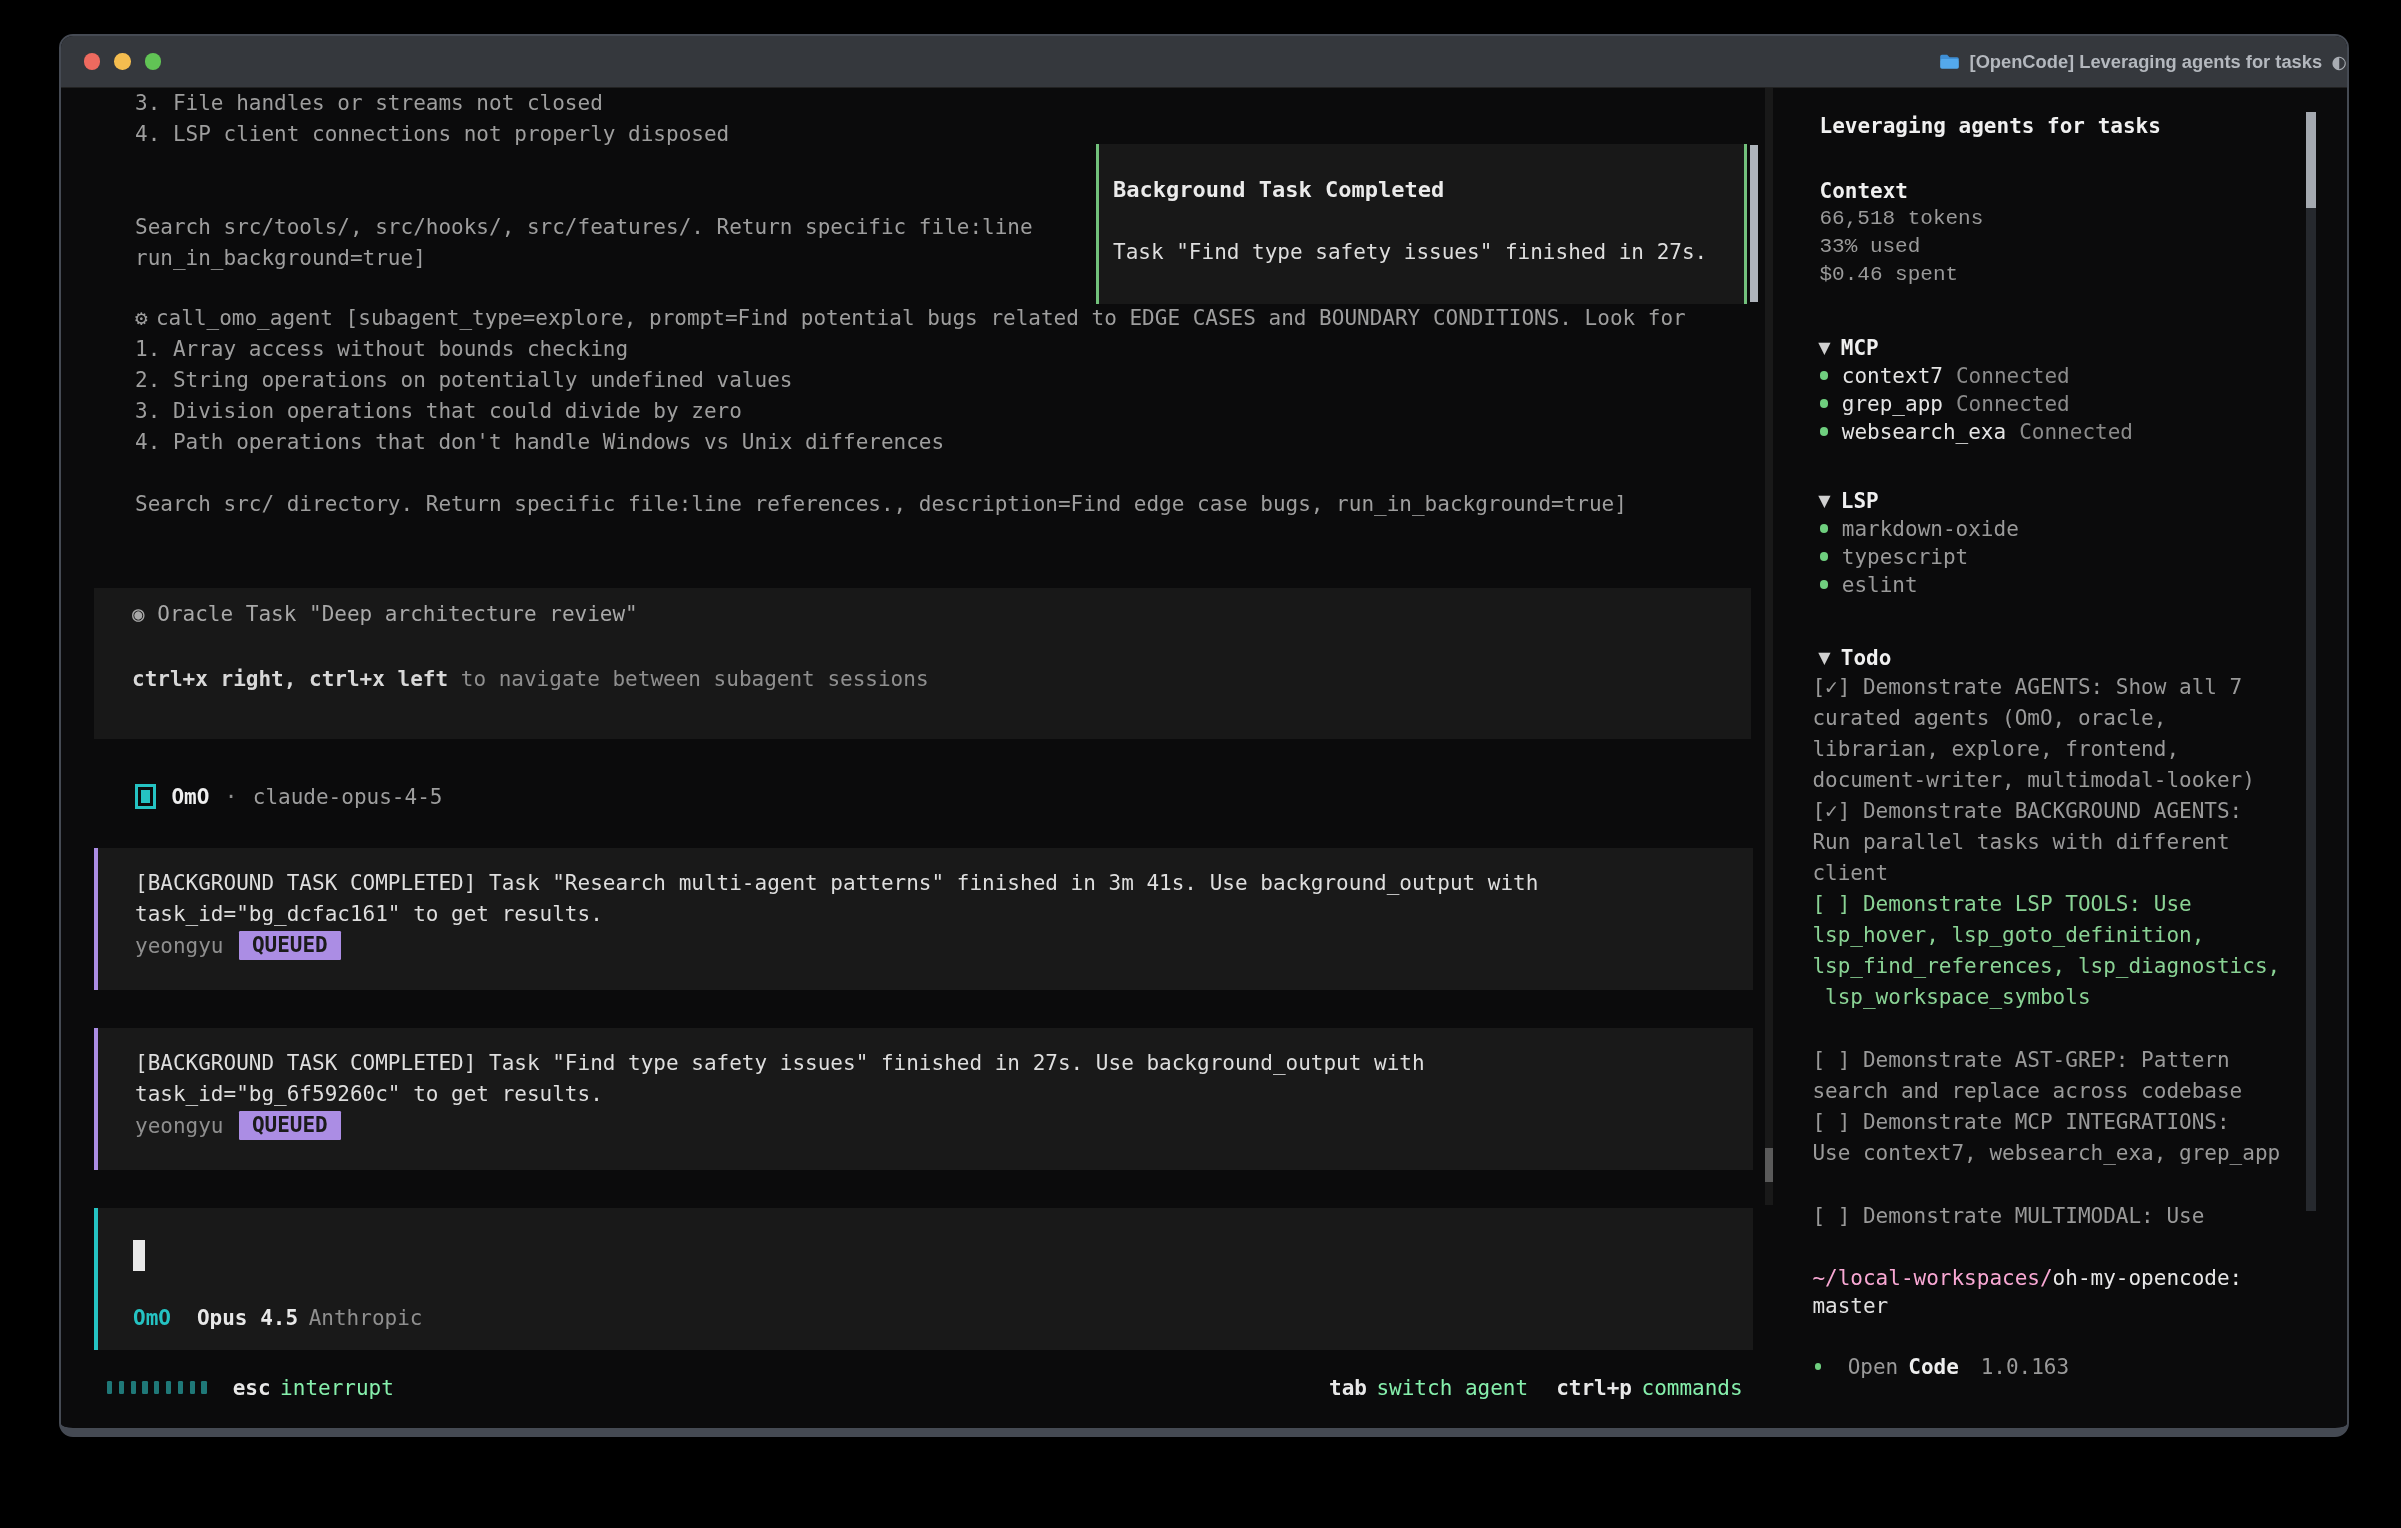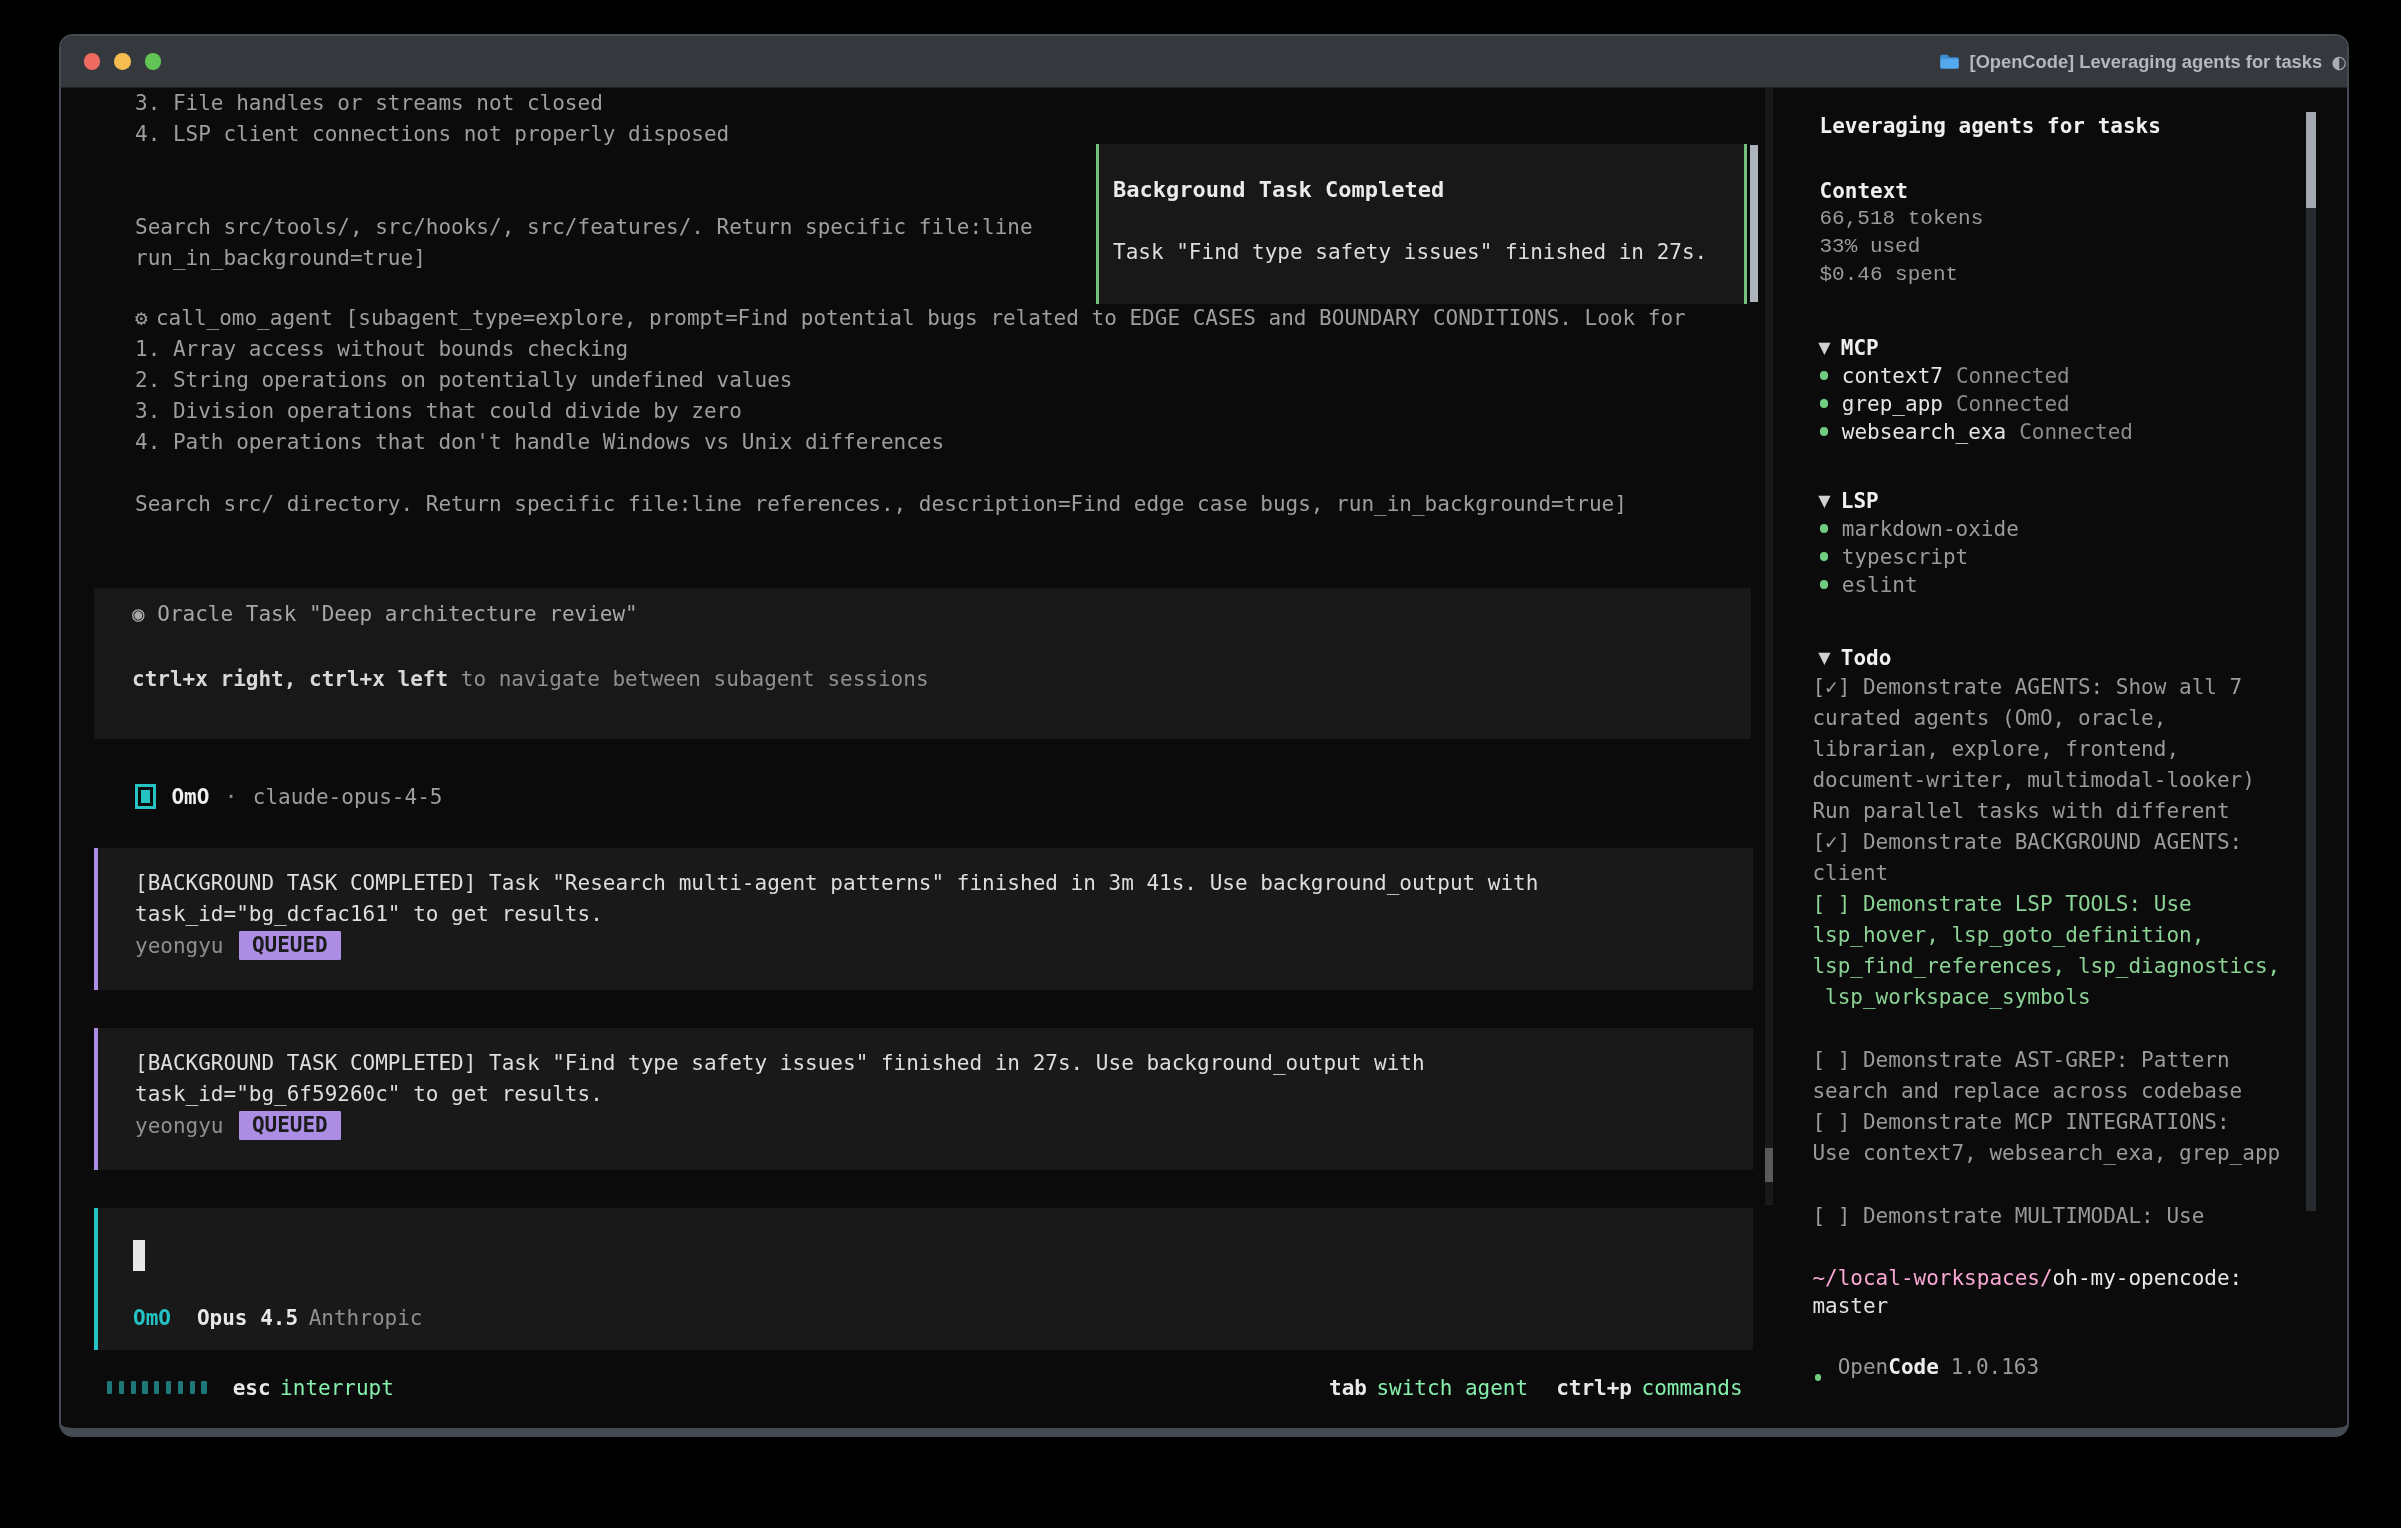--- a/index.html
+++ b/index.html
@@ -97,21 +97,21 @@
   .gap-a { height:37px; } .gap-b { height:45px; } .gap-c { height:41px; }
   .todo-line { height:31px; line-height:31px; padding-left:2.4px; }
   .todo-line.done { color:#9a9a9a; }
   .todo-line.active { color:#8ad395; }
   .todo-line.pend { color:#9a9a9a; }
   .gap-before { margin-top:32px; }
   .path-line { padding-left:2.4px; }
   .path-dim { color:#f9a8d4; } .path-strong { color:#e8e8e8; }
   .branch { color:#e0e0e0; padding-left:2.4px; }
   .gap-d { height:32px; } .gap-e { height:33px; }
-  .version-line { display:flex; align-items:flex-end; padding-left:4.7px; }
+  .version-line { display:flex; align-items:center; padding-left:4.7px;gap:10px; }
   .vdot { width:6.5px; height:6.5px; border-radius:50%; background:#6fcf7f; margin-right:16.5px; flex:none; }
   .v-dim { color:#9a9a9a; } .v-bold { color:#eeeeee; font-weight:bold; } .v-num { color:#9a9a9a; margin-left:11.8px; }
 
   
   .sb-track { position:absolute; left:2245px; top:23.6px; width:9.5px; height:1099px; background:#26292e; }
   .sb-thumb { position:absolute; left:2245px; top:23.6px; width:9.5px; height:96px; background:#a4a9b0; }
 </style>
 </head>
 <body>
 
@@ -253,22 +253,22 @@
           <div class="sb-line sb-item"><span class="gdot"></span><span class="lsp-name">typescript</span></div>
           <div class="sb-line sb-item"><span class="gdot"></span><span class="lsp-name">eslint</span></div>
         </div>
       <div class="gap-b"></div>
       <div class="sb-line sb-head"><span class="tri">▼</span><span class="head-label">Todo</span></div>
       <div>
           <div class="sb-line todo-line done">[✓] Demonstrate AGENTS: Show all 7</div>
           <div class="sb-line todo-line done">curated agents (OmO, oracle,</div>
           <div class="sb-line todo-line done">librarian, explore, frontend,</div>
           <div class="sb-line todo-line done">document-writer, multimodal-looker)</div>
+          <div class="sb-line todo-line done">[✓] Demonstrate BACKGROUND AGENTS:</div>
           <div class="sb-line todo-line done">Run parallel tasks with different</div>
-          <div class="sb-line todo-line done">[✓] Demonstrate BACKGROUND AGENTS:</div>
           <div class="sb-line todo-line done">client</div>
           <div class="sb-line todo-line active">[ ] Demonstrate LSP TOOLS: Use</div>
           <div class="sb-line todo-line active">lsp_hover, lsp_goto_definition,</div>
           <div class="sb-line todo-line active">lsp_find_references, lsp_diagnostics,</div>
           <div class="sb-line todo-line active"> lsp_workspace_symbols</div>
           <div class="sb-line todo-line pend gap-before">[ ] Demonstrate AST-GREP: Pattern</div>
           <div class="sb-line todo-line pend">search and replace across codebase</div>
           <div class="sb-line todo-line pend">[ ] Demonstrate MCP INTEGRATIONS:</div>
           <div class="sb-line todo-line pend">Use context7, websearch_exa, grep_app</div>
           <div class="sb-line todo-line pend gap-before">[ ] Demonstrate MULTIMODAL: Use</div>

